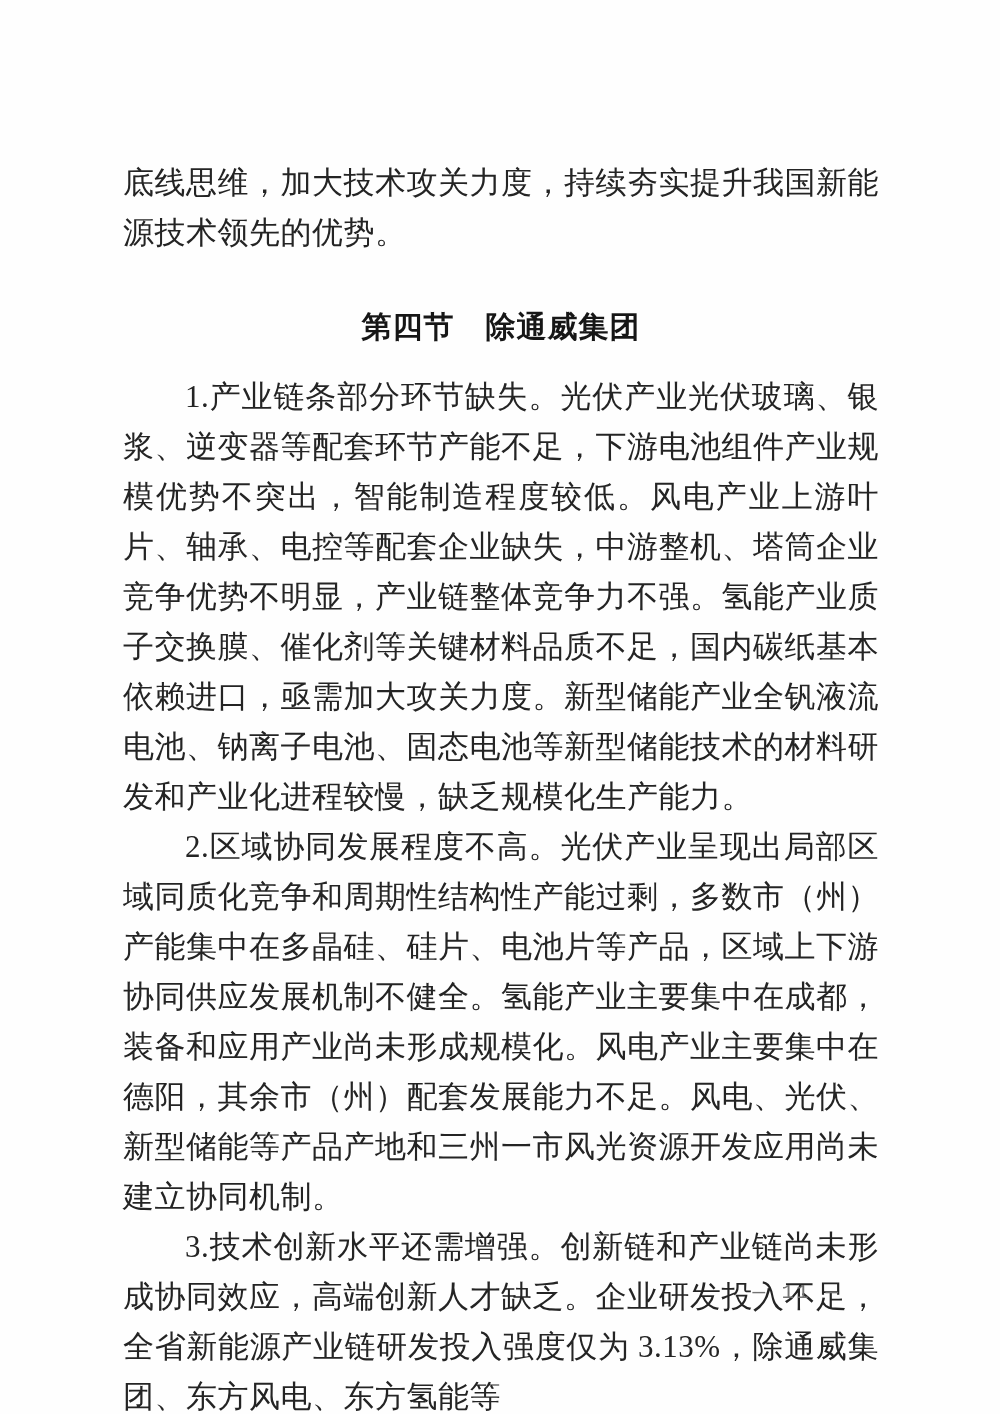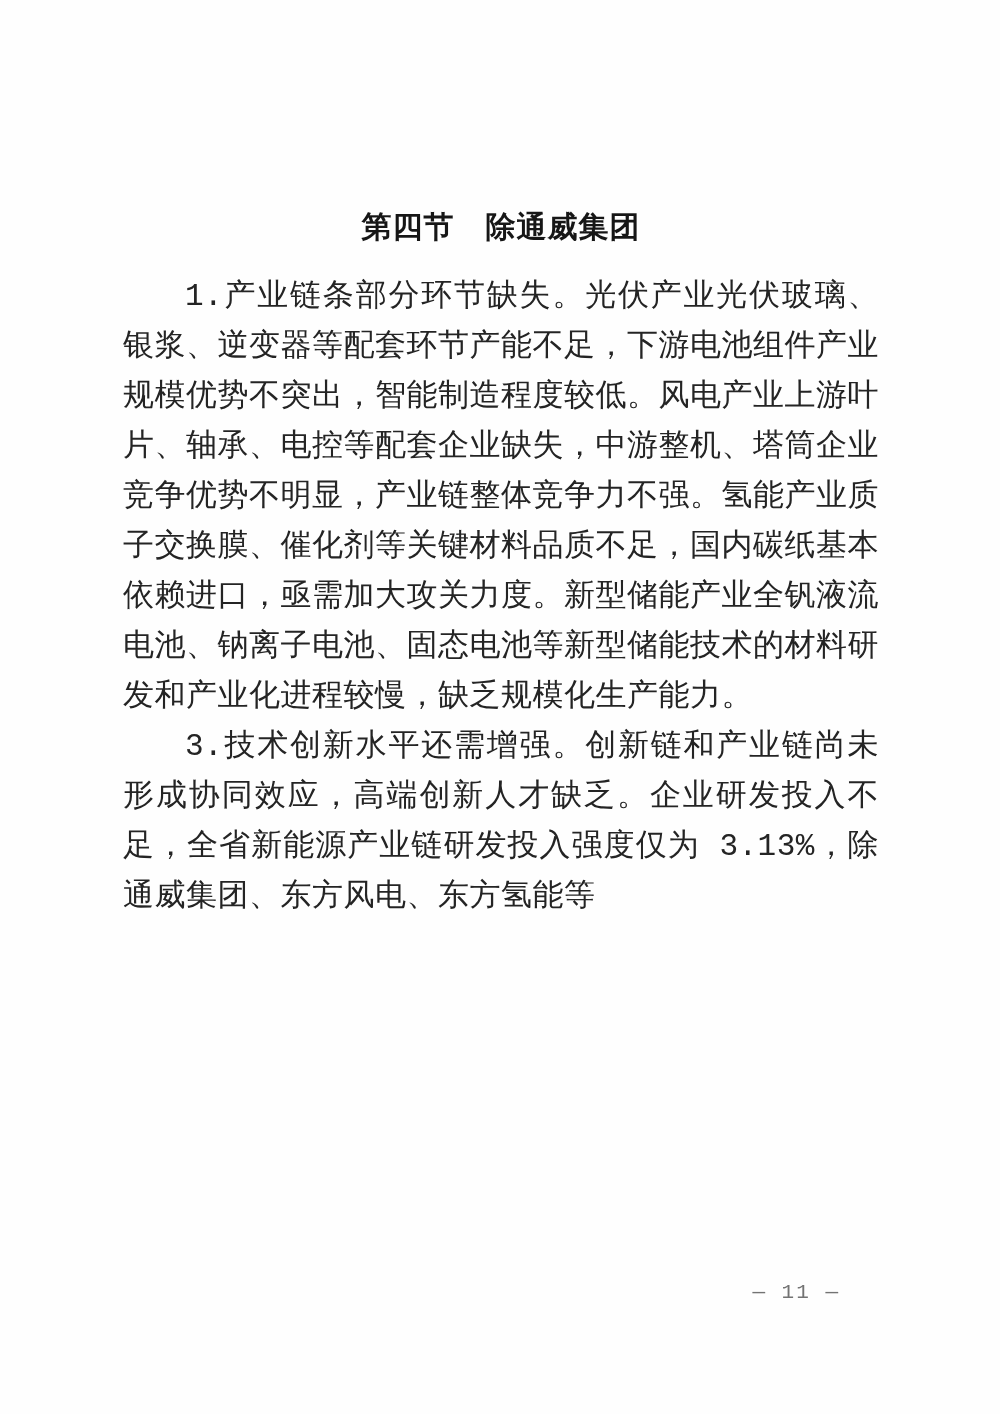--- a/index.html
+++ b/index.html
@@ -30,21 +30,20 @@
     color: #242424;
     text-align: justify;
     letter-spacing: 0.5px;
     word-break: break-all;
   }
   .cont {
     text-indent: 0;
   }
   .para {
     text-indent: 2em;
-    font-family: Liberation Mono, monospace;
   }
   .section-title {
     margin: 48px 0 24px 0;
     font-family: "Liberation Sans", "DejaVu Sans", sans-serif;
     font-weight: bold;
     font-size: 30px;
     line-height: 42px;
     color: #161616;
     text-align: center;
     letter-spacing: 1px;
@@ -58,23 +57,25 @@
     line-height: 30px;
     color: #737373;
     letter-spacing: 2px;
   }
 </style>
 </head>
 <body>
 
 <div class="page">
   <div class="content">
+    <p class="cont">底线思维，加大技术攻关力度，持续夯实提升我国新能源技术领先的优势。</p>
 
     <h2 class="section-title">第四节　除通威集团</h2>
 
     <p class="para">1.产业链条部分环节缺失。光伏产业光伏玻璃、银浆、逆变器等配套环节产能不足，下游电池组件产业规模优势不突出，智能制造程度较低。风电产业上游叶片、轴承、电控等配套企业缺失，中游整机、塔筒企业竞争优势不明显，产业链整体竞争力不强。氢能产业质子交换膜、催化剂等关键材料品质不足，国内碳纸基本依赖进口，亟需加大攻关力度。新型储能产业全钒液流电池、钠离子电池、固态电池等新型储能技术的材料研发和产业化进程较慢，缺乏规模化生产能力。</p>
 
+    <p class="para">2.区域协同发展程度不高。光伏产业呈现出局部区域同质化竞争和周期性结构性产能过剩，多数市（州）产能集中在多晶硅、硅片、电池片等产品，区域上下游协同供应发展机制不健全。氢能产业主要集中在成都，装备和应用产业尚未形成规模化。风电产业主要集中在德阳，其余市（州）配套发展能力不足。风电、光伏、新型储能等产品产地和三州一市风光资源开发应用尚未建立协同机制。</p>
 
     <p class="para">3.技术创新水平还需增强。创新链和产业链尚未形成协同效应，高端创新人才缺乏。企业研发投入不足，全省新能源产业链研发投入强度仅为 3.13%，除通威集团、东方风电、东方氢能等</p>
   </div>
 
   <div class="page-number">— 11 —</div>
 </div>
 
 </body></html>

